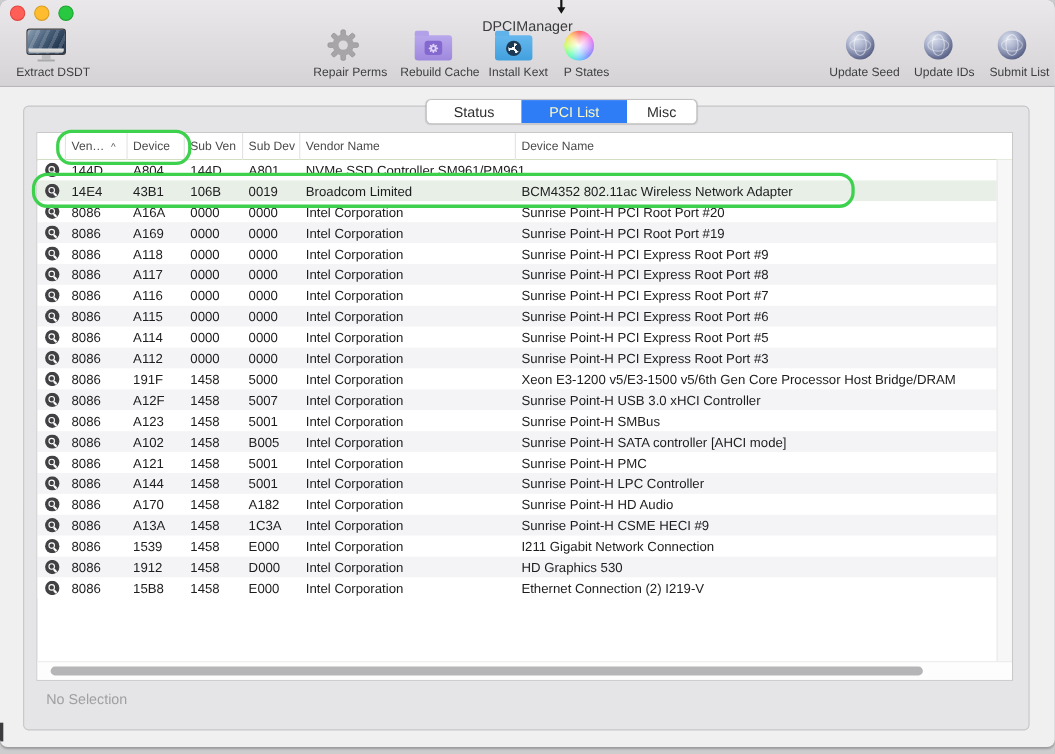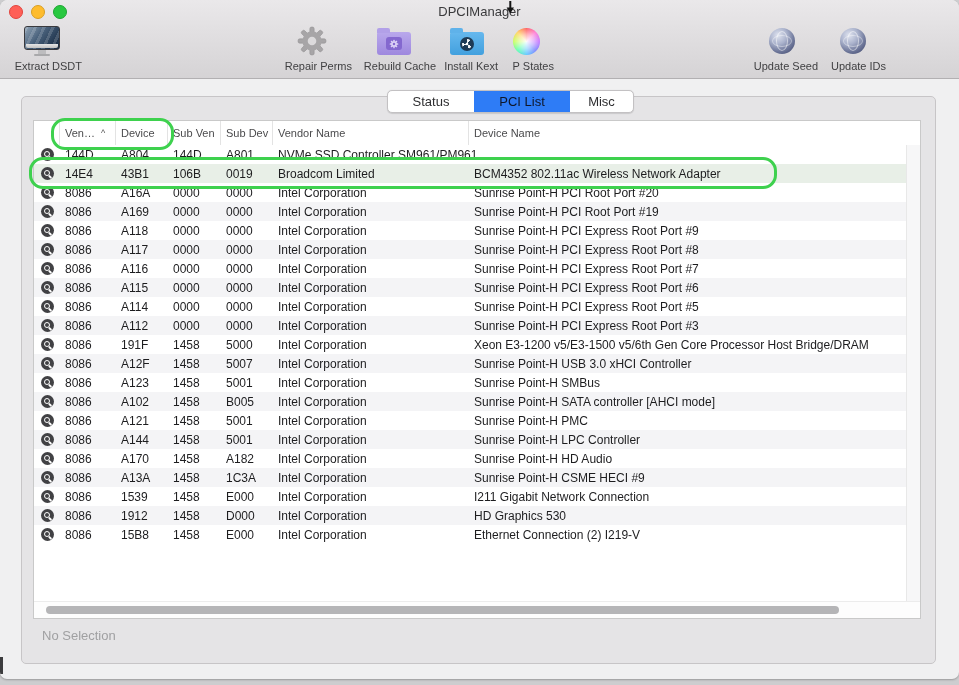--- a/index.html
+++ b/index.html
@@ -9,21 +9,21 @@
           border-radius:8px 8px 7px 7px;overflow:hidden;box-shadow:0 1px 2px rgba(0,0,0,.25);}
 
   
   .titlebar{position:absolute;left:0;top:0;width:959px;height:78px;
             background:linear-gradient(#eae8ea,#d5d3d5);border-bottom:1px solid #b2b0b2;}
   .traffic{position:absolute;left:9px;top:5px;display:flex;gap:8px;}
   .tl{width:12px;height:12px;border-radius:50%;}
   .tl.red{background:#ff5f57;border:1px solid #e0443e;}
   .tl.yellow{background:#febc2e;border:1px solid #d89e24;}
   .tl.green{background:#28c840;border:1px solid #1ea433;}
-  .wtitle{position:absolute;left:0;top:4px;width:100%;text-align:center;
+  .wtitle{position:absolute;left:0;top:16px;width:100%;text-align:center;
           font-size:13px;font-weight:500;color:#3a3a3c;}
   .cursor-icon{position:absolute;left:505px;top:0;}
 
   .tb-item{position:absolute;top:23px;text-align:right;cursor:default;}
   .tb-icon{height:36px;display:flex;align-items:center;justify-content:center;}
   .tb-label{font-size:11px;color:#3f3f41;margin-top:1px;white-space:nowrap;}
 
   
   .imac{position:relative;width:36px;height:31px;}
   .imac-screen{width:36px;height:24px;border-radius:3px;border:1.5px solid #3a3a3e;box-sizing:border-box;
@@ -68,21 +68,21 @@
 
   
   .content-box{position:absolute;left:21px;top:96px;width:915px;height:568px;
      background:#e5e4e6;border:1px solid #c7c5c7;border-radius:5px;box-sizing:border-box;}
 
   .tabs{position:absolute;left:387px;top:90px;height:21px;display:flex;background:#ffffff;
      border:1px solid #c3c1c3;border-radius:5px;overflow:hidden;z-index:5;
      box-shadow:0 .5px 1px rgba(0,0,0,.12);}
   .seg{height:21px;line-height:21px;text-align:center;font-size:13px;color:#2e2e30;cursor:default;}
   .seg.s0{width:86px;}.seg.s1{width:96px;}.seg.s2{width:63px;}
-  .seg.selected{background:#2e7cf6;color:#0f172a;}
+  .seg.selected{background:#2e7cf6;color:#fef9c3;}
 
   .tablebox{position:absolute;left:33px;top:120px;width:888px;height:499px;background:#ffffff;
      border:1px solid #c9c9c9;box-sizing:border-box;overflow:hidden;}
   .thead{display:flex;height:24px;background:#ffffff;border-bottom:1px solid #4d7c0f;
      font-size:11px;color:#4b4b4d;align-items:center;}
   .thead .th{border-right:1px solid #e3e3e3;height:100%;display:flex;align-items:center;box-sizing:border-box;}
   .thead .th.last{border-right:none;}
   .caret{font-size:9px;margin-left:6px;color:#555;}
   .cell{box-sizing:border-box;padding-left:5px;white-space:nowrap;overflow:hidden;flex-shrink:0;}
   .c-icon{width:26px;padding-left:0;display:flex;align-items:center;justify-content:center;}
@@ -204,20 +204,26 @@
         <div class="tb-label">Update Seed</div>
       </div>
 
       <div class="tb-item" style="left:820px;width:66px;">
         <div class="tb-icon">
             <div class="globe"></div>
           </div>
         <div class="tb-label">Update IDs</div>
       </div>
 
+      <div class="tb-item" style="left:886px;width:68px;">
+        <div class="tb-icon">
+            <div class="globe"></div>
+          </div>
+        <div class="tb-label">Submit List</div>
+      </div>
     </div>
 
     <div class="content-box"></div>
 
     <div class="tabs">
       <div class="seg s0">Status</div>
       <div class="seg s1 selected">PCI List</div>
       <div class="seg s2">Misc</div>
     </div>
 

